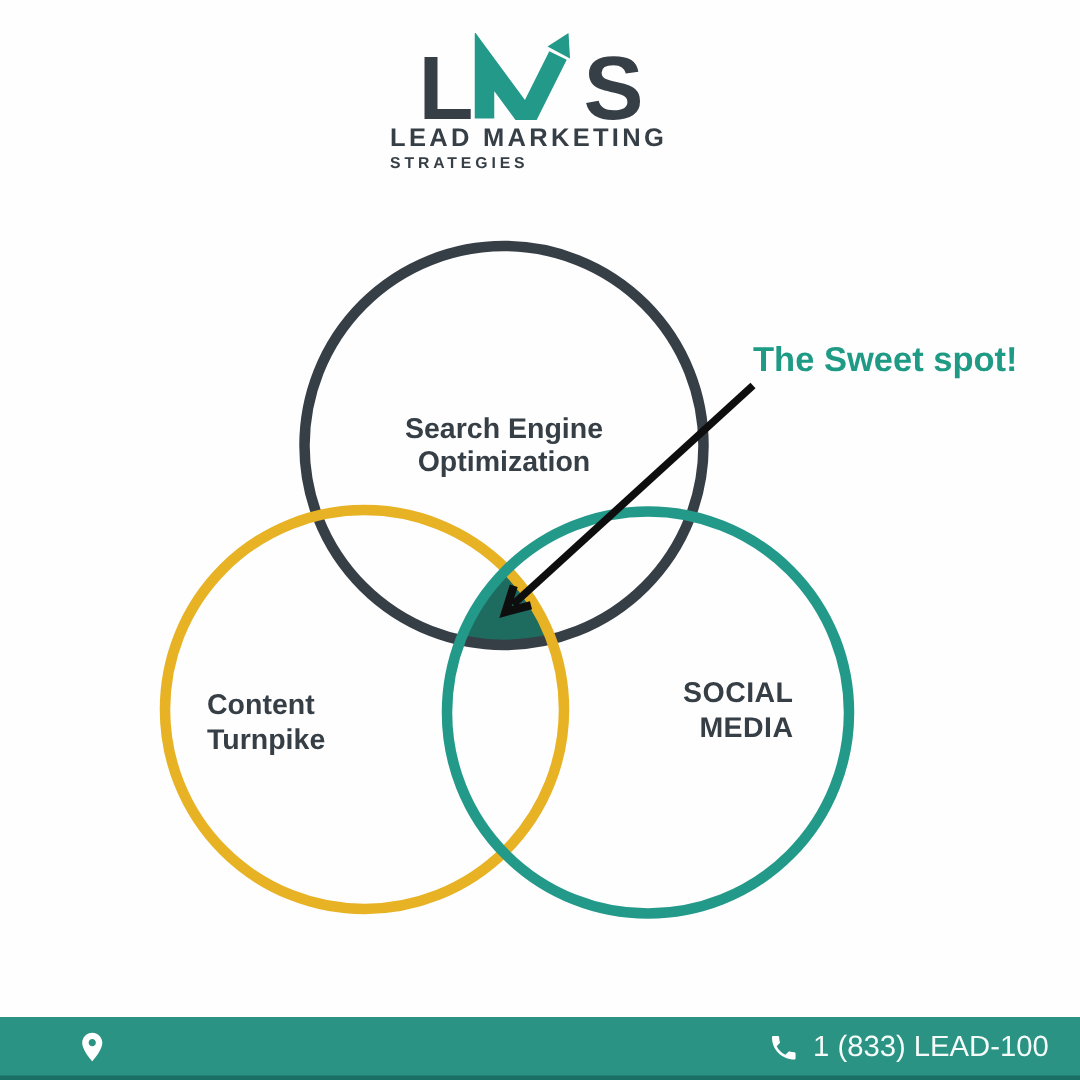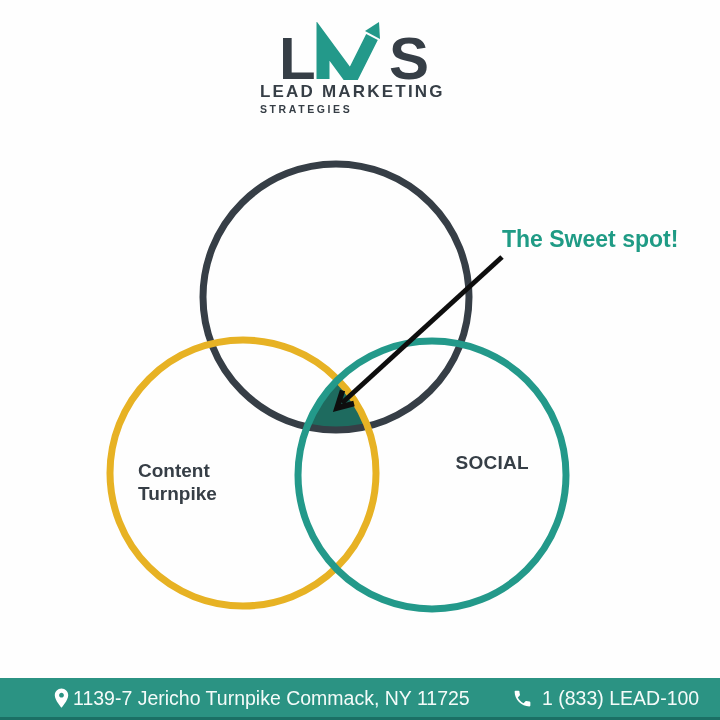--- a/index.html
+++ b/index.html
@@ -64,35 +64,39 @@
         <circle cx="336" cy="297" r="133" fill="#1E6B5F"></circle>
       </g>
     </g>
     <circle cx="336" cy="297" r="133" fill="none" stroke-width="7" stroke="#363E46"></circle>
     <circle cx="243" cy="473" r="133" fill="none" stroke-width="7" stroke="#E7B224"></circle>
     <circle cx="432" cy="475" r="134" fill="none" stroke-width="7" stroke="#23998A"></circle>
     <line x1="502" y1="257" x2="342" y2="403" stroke-width="5" stroke="#0E0E0E"></line>
     <polyline points="354,403.5 337,408 342.5,390.5" fill="none" stroke-width="5.5" stroke="#0E0E0E"></polyline>
   </svg>
 
+  <div class="label label-seo">
+    <div>Search Engine</div>
+    <div>Optimization</div>
+  </div>
   <div class="label label-content">
     <div>Content</div>
     <div>Turnpike</div>
   </div>
   <div class="label label-social">
     <div>SOCIAL</div>
+    <div>MEDIA</div>
   </div>
 
   <div class="sweet-spot">The Sweet spot!</div>
 
   <div class="footer">
     <svg class="footer-icon pin" width="23" height="26" viewBox="0 0 24 24">
       <path fill="#FFFFFF" d="M12 2C8.13 2 5 5.13 5 9c0 5.25 7 13 7 13s7-7.75 7-13c0-3.87-3.13-7-7-7zm0 9.5c-1.38 0-2.5-1.12-2.5-2.5s1.12-2.5 2.5-2.5 2.5 1.12 2.5 2.5-1.12 2.5-2.5 2.5z"></path>
     </svg>
-    <div class="footer-text address">1139-7 Jericho Turnpike Commack, NY 11725</div>
     <svg class="footer-icon phone" width="21" height="21" viewBox="0 0 24 24">
       <path fill="#FFFFFF" d="M6.62 10.79c1.44 2.83 3.76 5.14 6.59 6.59l2.2-2.2c.27-.27.67-.36 1.02-.24 1.12.37 2.33.57 3.57.57.55 0 1 .45 1 1V20c0 .55-.45 1-1 1-9.39 0-17-7.61-17-17 0-.55.45-1 1-1h3.5c.55 0 1 .45 1 1 0 1.25.2 2.45.57 3.57.11.35.03.74-.25 1.02l-2.2 2.2z"></path>
     </svg>
     <div class="footer-text phone-number">1 (833) LEAD-100</div>
     <div class="footer-edge"></div>
   </div>
 
 </div>
 
 </body></html>

